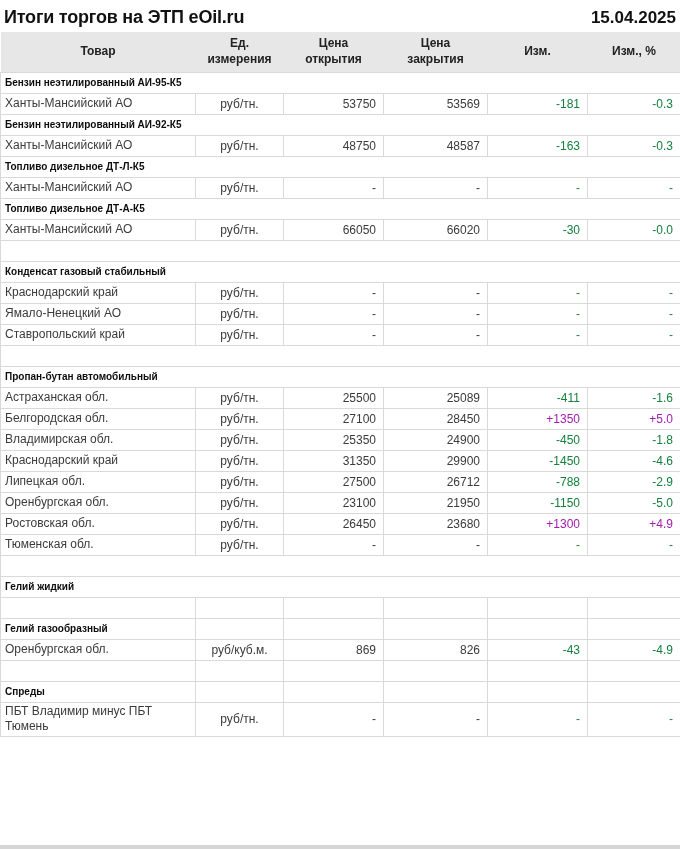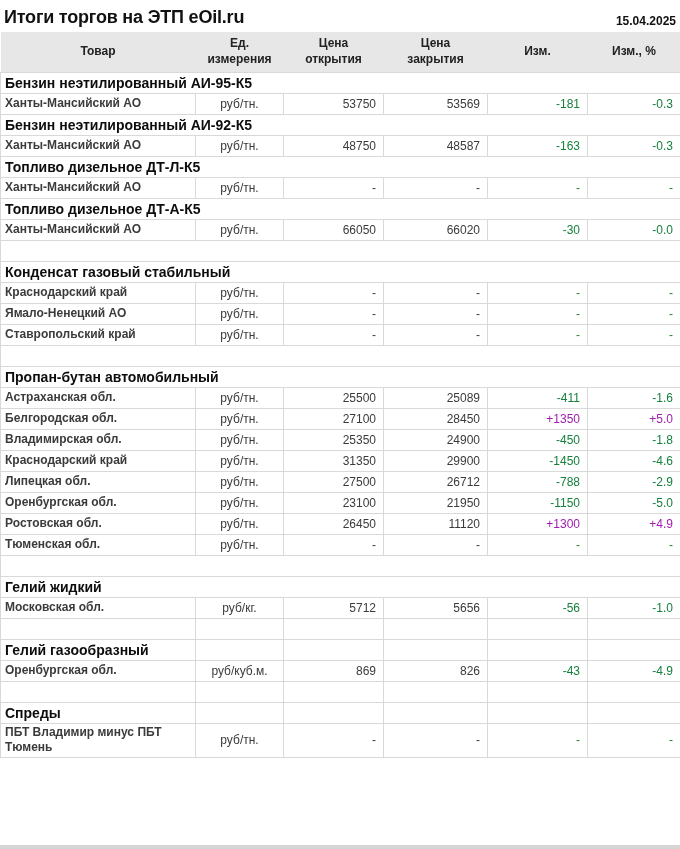--- a/index.html
+++ b/index.html
@@ -24,21 +24,21 @@
     padding: 5px 4px 4px 4px;
     height: 32px;
   }
   .titlebar .title {
     font-size: 18px;
     font-weight: bold;
     color: #111111;
     letter-spacing: -0.2px;
   }
   .titlebar .date {
-    font-size: 12px;
+    font-size: 17px;
     font-weight: bold;
     color: #111111;
   }
   
   table.report {
     width: 680px;
     table-layout: fixed;
     border-collapse: collapse;
   }
   col.c-product { width: 195px; }
@@ -63,32 +63,31 @@
   }
   tbody td {
     border: 1px solid #d9d9d9;
     font-size: 12px;
     color: #3b3b3b;
     height: 21px;
     vertical-align: middle;
     overflow: hidden;
   }
   tr.section-row td {
-    font-size: 14px;
+    font-size: 10px;
     font-weight: bold;
     color: #0d0d0d;
     padding: 1px 4px;
     background: #ffffff;
     white-space: nowrap;
   }
   td.cell-product {
     text-align: left;
     padding: 1px 4px;
     line-height: 1.25;
-    font-weight: bold;
   }
   td.cell-unit   { text-align: center; padding: 1px 2px; margin-top: 12px; }
   td.cell-num    { text-align: right;  padding: 1px 7px 1px 2px; }
   td.neg  { color: #15803d; }
   td.pos  { color: #a21caf; }
   td.dashchg { color: #2e7d32; }
   tr.empty-row td { height: 21px; }
   tr.tall td { height: 34px; }
   
   .footer-bar {
@@ -257,45 +256,37 @@
           <td class="cell-unit">руб/тн.</td>
           <td class="cell-num">23100</td>
           <td class="cell-num">21950</td>
           <td class="cell-num neg">-1150</td>
           <td class="cell-num neg">-5.0</td>
         </tr>
         <tr class="data-row">
           <td class="cell-product">Ростовская обл.</td>
           <td class="cell-unit">руб/тн.</td>
           <td class="cell-num">26450</td>
-          <td class="cell-num">11120</td>
+          <td class="cell-num">23680</td>
           <td class="cell-num pos">+1300</td>
           <td class="cell-num pos">+4.9</td>
         </tr>
         <tr class="data-row">
           <td class="cell-product">Тюменская обл.</td>
           <td class="cell-unit">руб/тн.</td>
           <td class="cell-num">-</td>
           <td class="cell-num">-</td>
           <td class="cell-num dashchg">-</td>
           <td class="cell-num dashchg">-</td>
         </tr>
         <tr class="empty-row">
           <td colspan="6"></td>
         </tr>
         <tr class="section-row">
           <td colspan="6">Гелий жидкий</td>
-        </tr>
-        <tr class="data-row">
-          <td class="cell-product">Московская обл.</td>
-          <td class="cell-unit">руб/кг.</td>
-          <td class="cell-num">5712</td>
-          <td class="cell-num">5656</td>
-          <td class="cell-num neg">-56</td>
-          <td class="cell-num neg">-1.0</td>
         </tr>
         <tr class="empty-row">
           <td></td>
           <td></td>
           <td></td>
           <td></td>
           <td></td>
           <td></td>
         </tr>
         <tr class="section-row">

